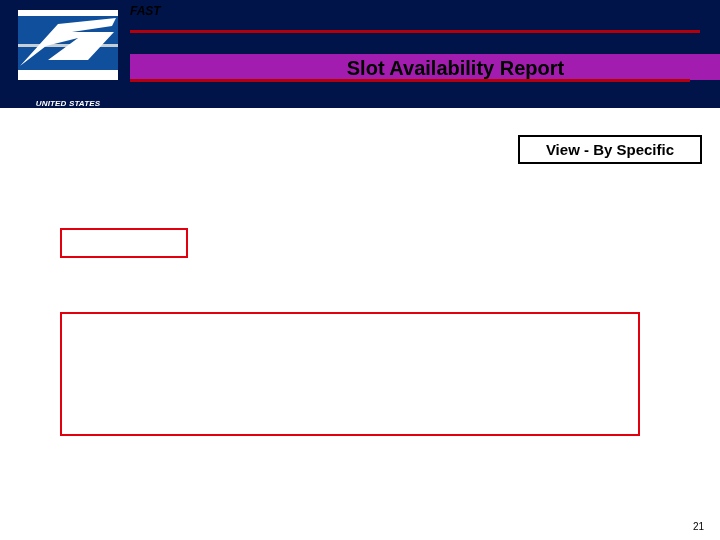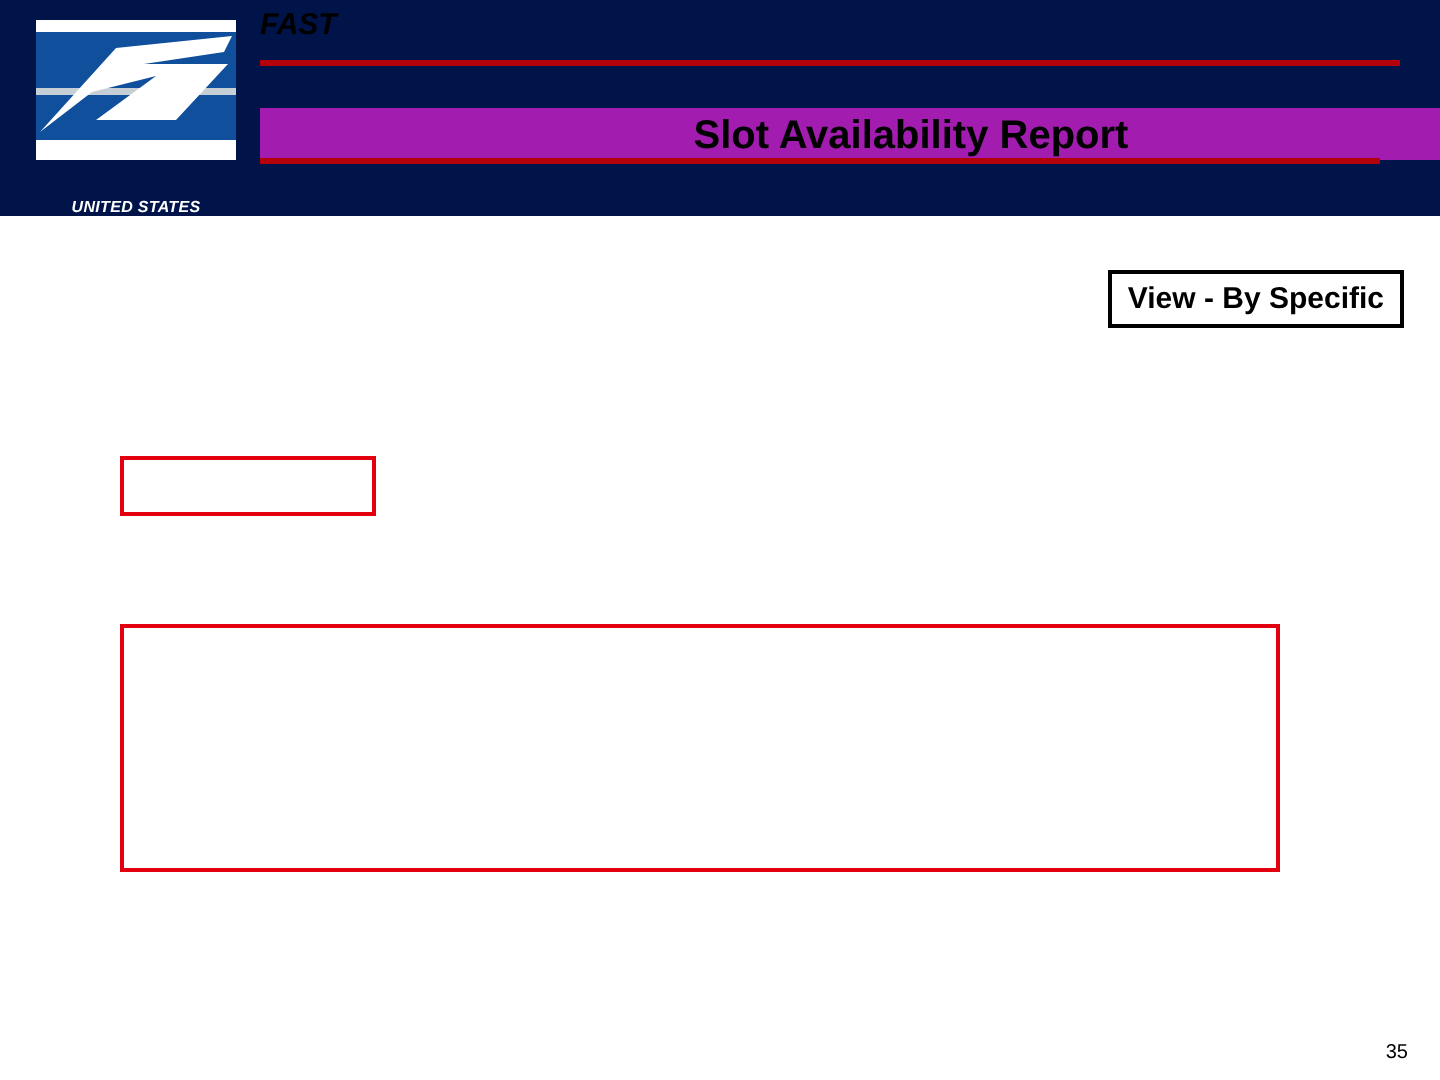--- a/index.html
+++ b/index.html
@@ -12,32 +12,32 @@
   .logo{position:absolute;left:18px;top:10px;width:100px;height:70px;background:#fff}
   .logo-band{position:absolute;left:0;top:6px;width:100px;height:54px;
     background:linear-gradient(180deg,#0f4f9c 0 52%,#c7cfd6 52% 58%,#0f4f9c 58% 100%);
     overflow:hidden}
   .eagle{position:absolute;inset:0}
   .eagle svg{width:100%;height:100%;display:block}
   .logo-caption{position:absolute;left:18px;top:100px;width:100px;text-align:center;color:#fff;
     font-size:8px;font-weight:700;letter-spacing:0.02em;line-height:1.1;font-style:italic}
 
   
-  .fast{position:absolute;left:130px;top:4px;font-size:15px;font-weight:700;font-style:italic;color:#000}
+  .fast{position:absolute;left:130px;top:4px;font-size:12px;font-weight:700;font-style:italic;color:#000}
   .redline-top{position:absolute;left:130px;top:30px;width:570px;height:3px;background:#b4000b}
 
   
   .title-bar{position:absolute;left:130px;top:54px;width:651px;height:26px;background:#a21caf;
     display:flex;align-items:flex-end;justify-content:center}
   .title-bar span{font-size:20px;font-weight:700;color:#000}
   .redline-title{position:absolute;left:130px;top:79px;width:560px;height:3px;background:#b4000b}
 
   
   .callout{position:absolute;right:18px;top:135px;background:#fff;border:2px solid #000;
-    padding:4px 8px;font-size:15px;font-weight:700;line-height:1.15;text-align:center}
+    padding:4px 26px;font-size:15px;font-weight:700;line-height:1.15;text-align:center}
 
   
   .box1{position:absolute;left:60px;top:228px;width:124px;height:26px;border:2px solid #e2000f}
   .box2{position:absolute;left:60px;top:312px;width:576px;height:120px;border:2px solid #e2000f}
 
   
   .pgnum{position:absolute;right:16px;bottom:8px;font-size:10px;color:#000}
 </style>
 </head>
 <body>
@@ -66,13 +66,13 @@
 </div>
 <div class="redline-title"></div>
 
 <div class="callout">
   <span>View - By Specific</span><br>
 </div>
 
 <div class="box1"></div>
 <div class="box2"></div>
 
-<div class="pgnum">35</div>
+<div class="pgnum">21</div>
 
 </body></html>

